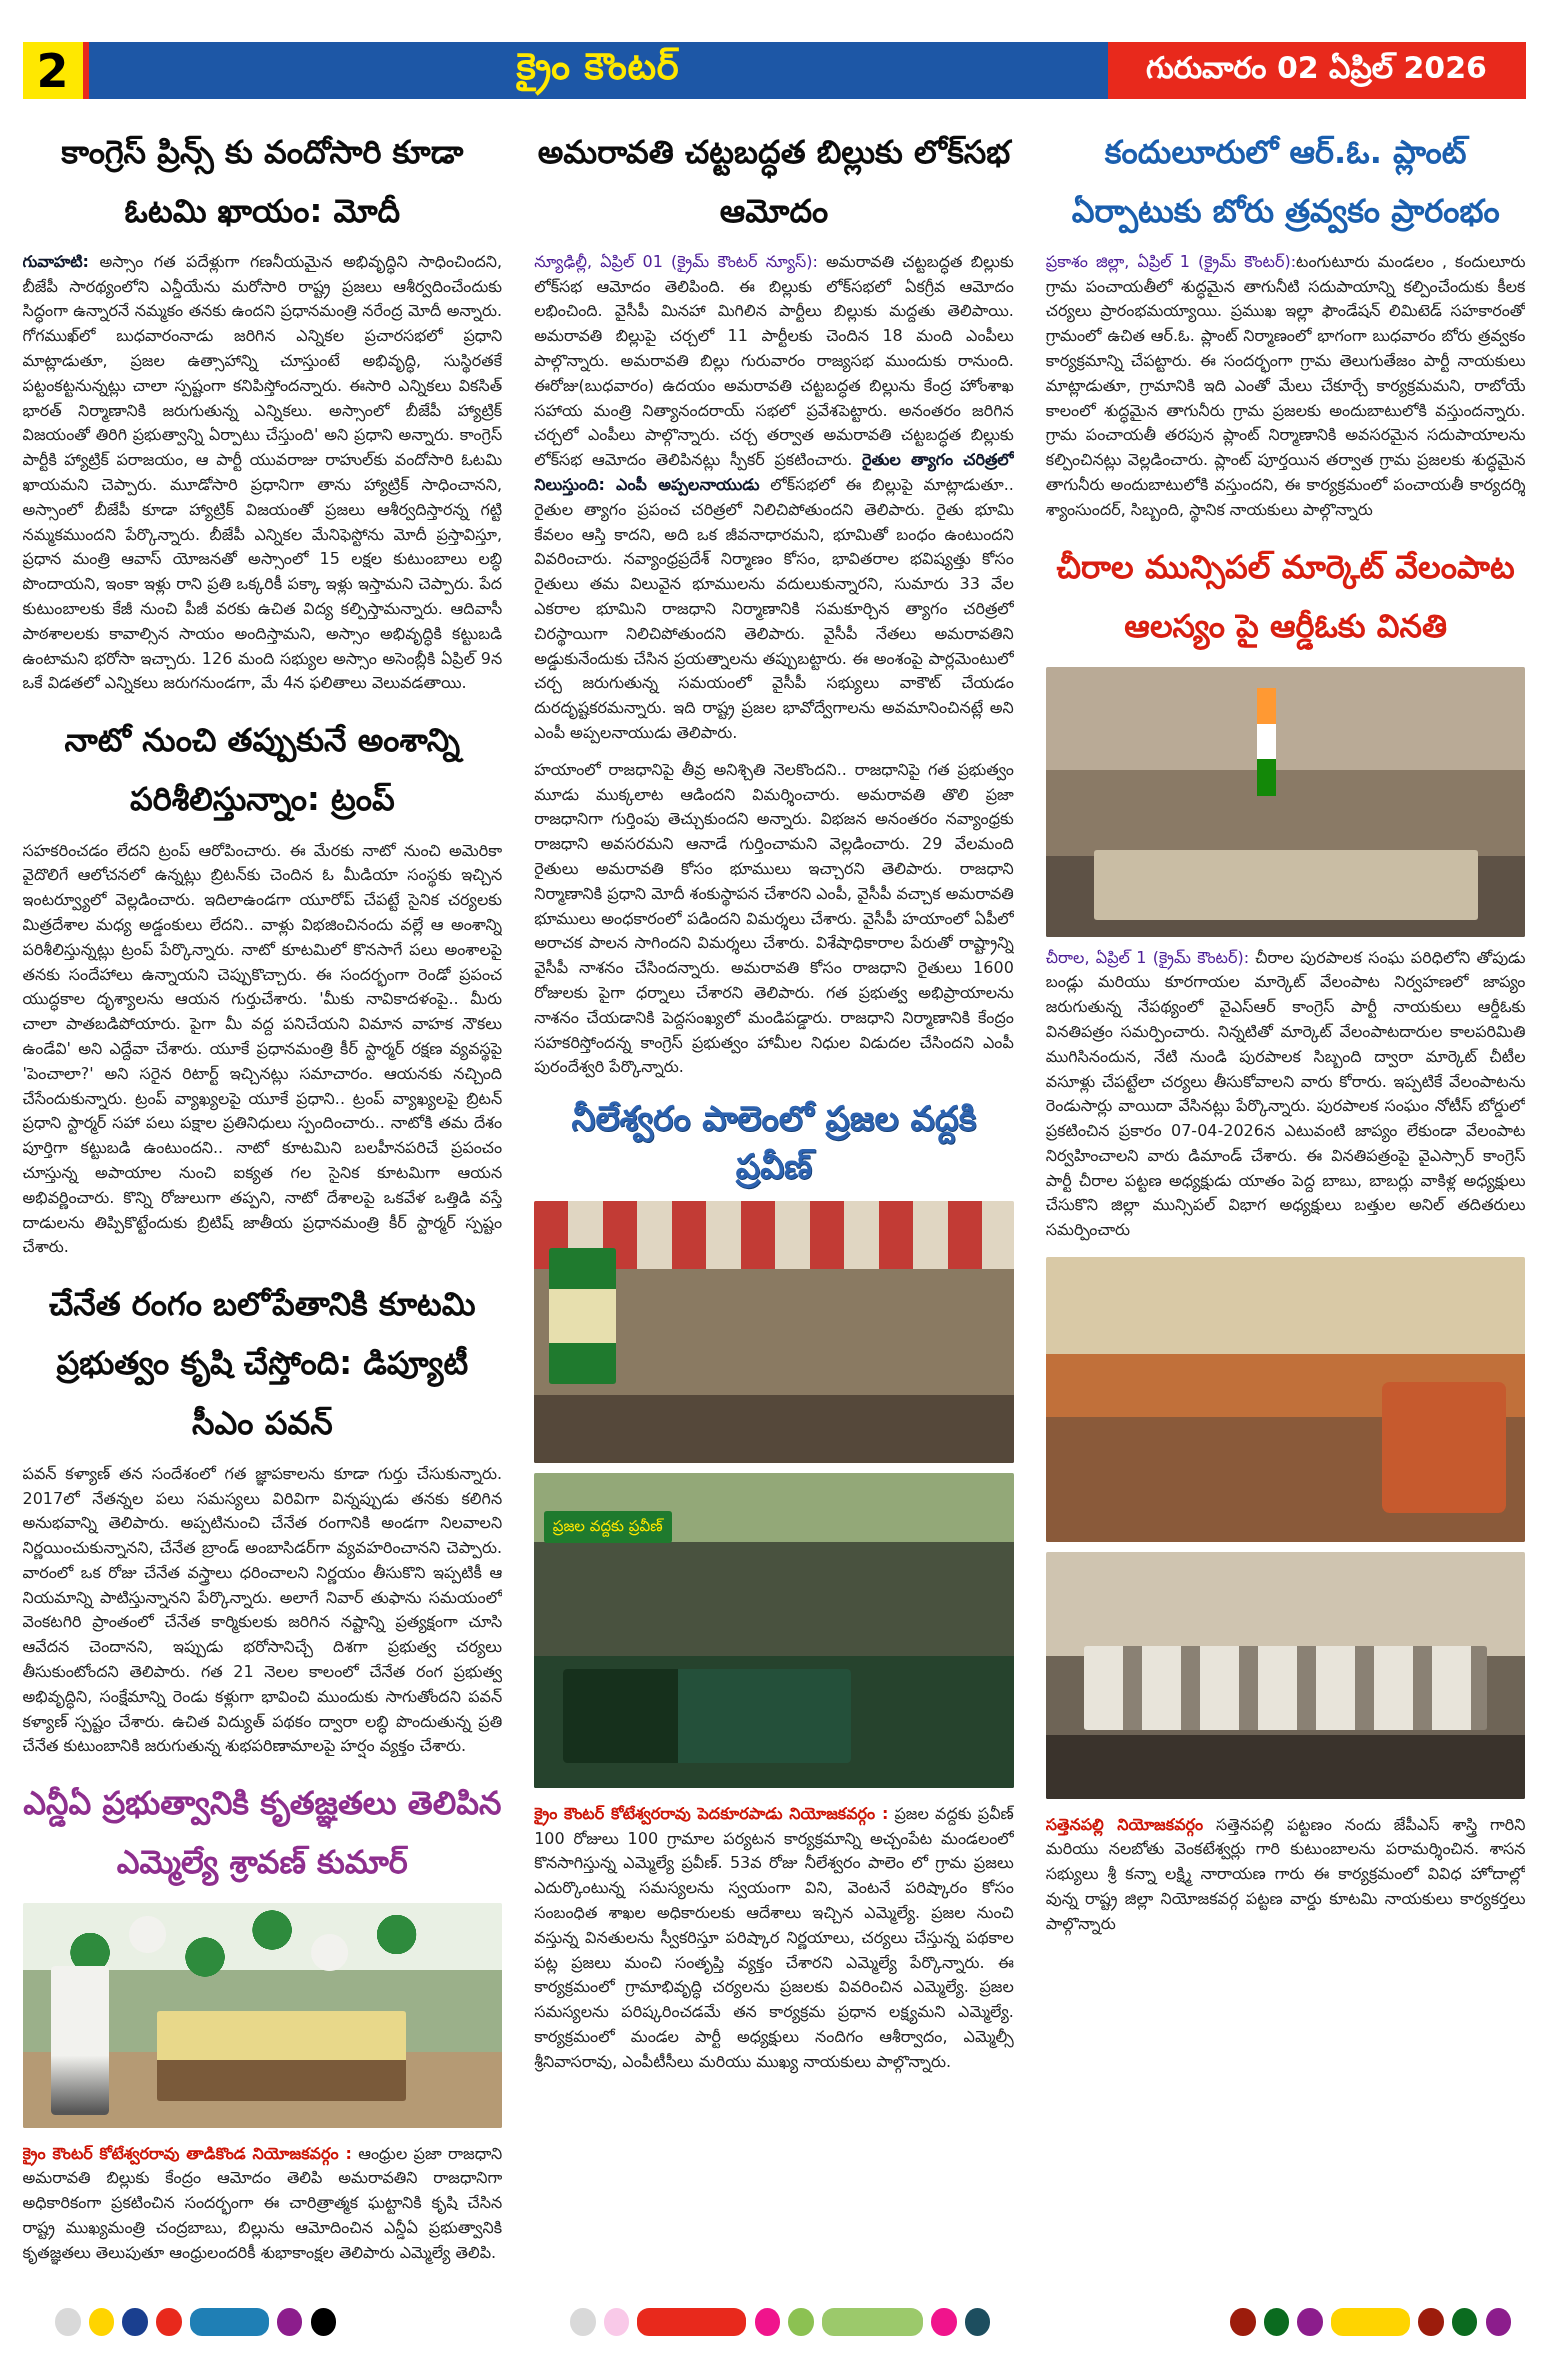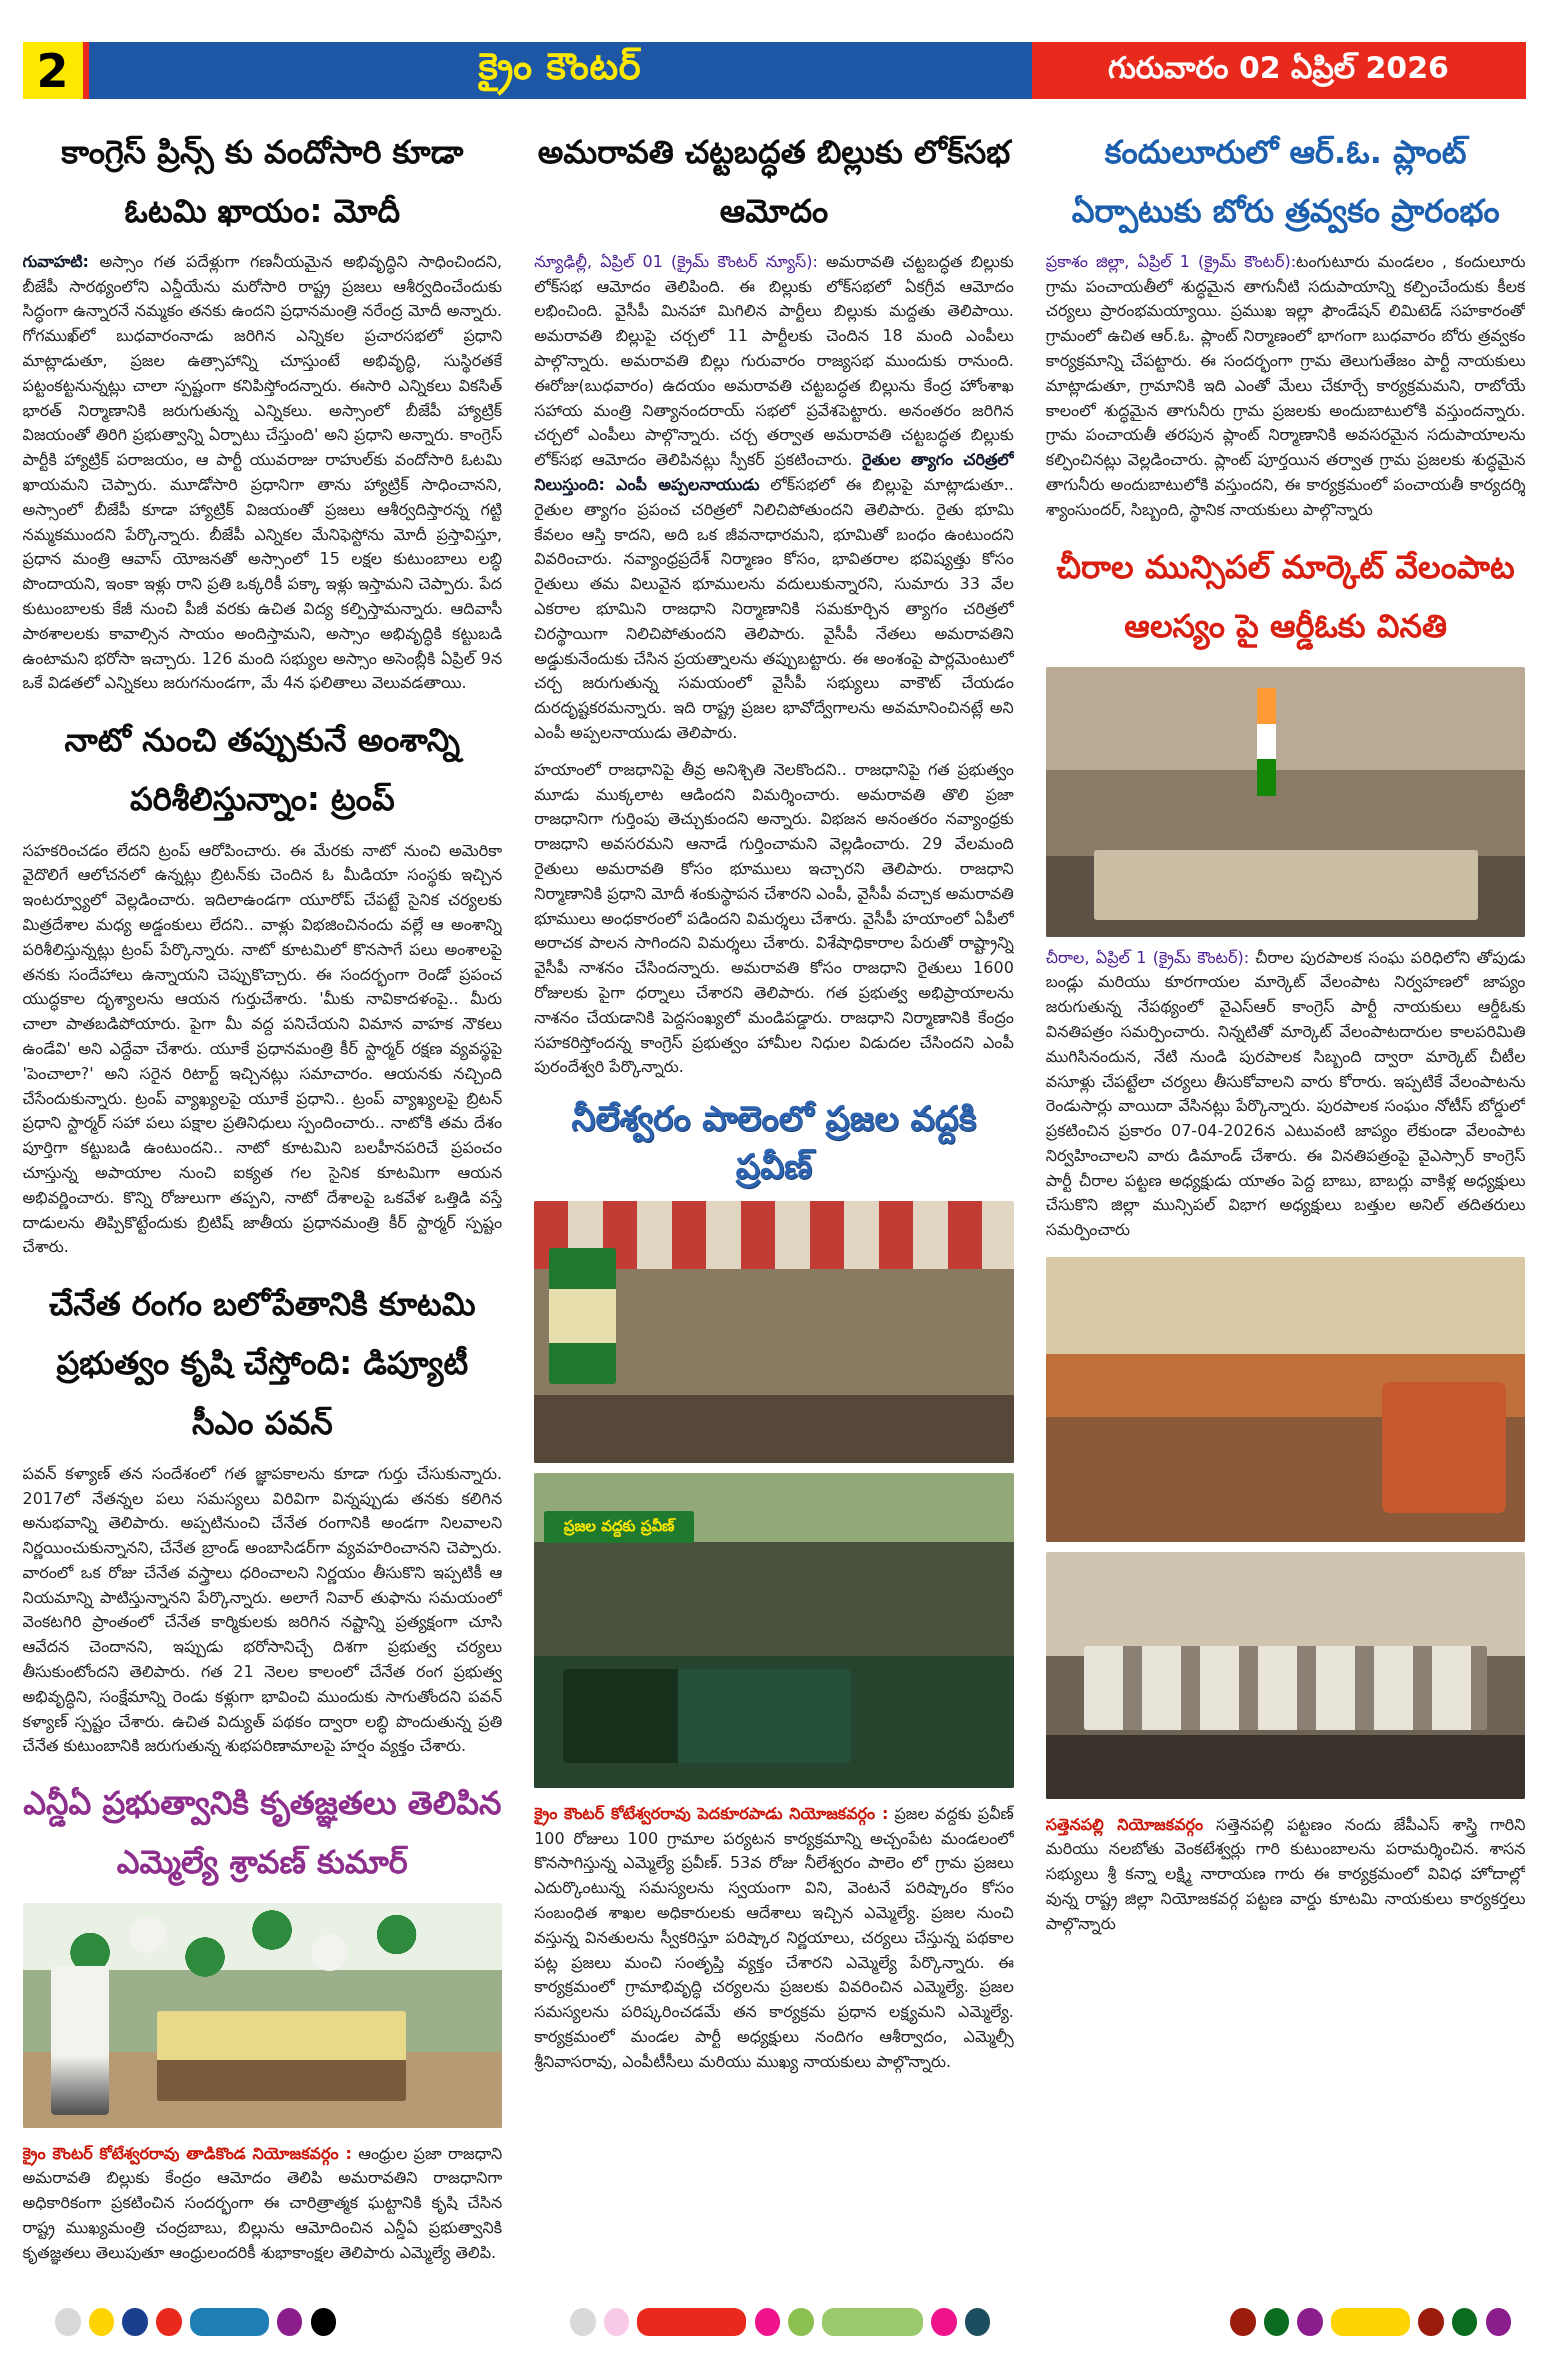--- a/index.html
+++ b/index.html
@@ -6,21 +6,21 @@
   .page{position:relative;width:1548px;height:2377px;background:#ffffff;
         font-family:"DejaVu Sans",sans-serif;color:#1a1a1a;overflow:hidden;}
 
   
   .header{position:absolute;top:42px;left:22.5px;right:22.5px;height:57px;display:flex;}
   .pagenum{width:60px;background:#ffe800;color:#000;font-size:46px;font-weight:bold;
            display:flex;align-items:center;justify-content:center;}
   .hdr-sep{width:6px;background:#e8291c;}
   .masthead{flex:1;background:#1d57a6;color:#ffe800;display:flex;align-items:center;
             justify-content:center;font-size:37px;font-weight:bold;letter-spacing:0.7px;}
-  .datebar{width:494px;background:#e8291c;color:#ffffff;display:flex;align-items:center;
+  .datebar{width:418px;background:#e8291c;color:#ffffff;display:flex;align-items:center;
            justify-content:center;font-size:30px;font-weight:bold;}
 
   
   .columns{position:absolute;top:118px;left:22.5px;right:22.5px;bottom:79px;
            display:grid;grid-template-columns:1fr 1fr 1fr;column-gap:32px;}
   .col{display:flex;flex-direction:column;overflow:hidden;}
 
   .headline{font-weight:bold;text-align:center;font-size:32px;line-height:1.85;
             margin:4.5px 0 7.5px 0;color:#0d0d0d;}
   .headline.blue{color:#1b5fae;}
@@ -47,22 +47,22 @@
   .ph-tent{height:262px;background:
       linear-gradient(180deg,rgba(0,0,0,0) 0 26%,#8a7a62 26% 74%,#55483a 74% 100%),
       repeating-linear-gradient(90deg,#c23b35 0 34px,#e0d6c2 34px 69px);}
   .ph-tent::before{content:"";position:absolute;left:3%;top:18%;width:14%;height:52%;
       background:linear-gradient(180deg,#1f7a2e 0 30%,#e7dfae 30% 70%,#1f7a2e 70% 100%);border-radius:3px;}
 
   .ph-table{height:315px;background:
       linear-gradient(180deg,#93a878 0 22%,#49523f 22% 58%,#26432d 58% 100%);}
   .ph-table::before{content:"";position:absolute;left:6%;bottom:8%;width:60%;height:30%;
       background:linear-gradient(90deg,#16301c 0 40%,#24503a 40% 100%);border-radius:4.5px;}
-  .ph-banner{position:absolute;left:2%;top:12%;background:#1f7a2e;color:#ffe800;font-weight:bold;
-      font-size:15px;padding:6px 20px;border-radius:3px;max-width:30%;line-height:1.3;}
+  .ph-banner{position:absolute;left:2%;top:12%;background:#1f7a2e;color:#ffe800;font-weight:normal;
+      font-size:15px;padding:6px 9px;border-radius:3px;max-width:30%;line-height:1.3;}
 
   .ph-office{height:270px;background:
       linear-gradient(180deg,#b9aa96 0 38%,#8a7a66 38% 70%,#5e5246 70% 100%);}
   .ph-office::before{content:"";position:absolute;left:44%;top:8%;width:4%;height:40%;
       background:linear-gradient(180deg,#ff9933 0 33%,#ffffff 33% 66%,#138808 66% 100%);}
   .ph-office::after{content:"";position:absolute;left:10%;bottom:6%;width:80%;height:26%;
       background:#c9bda4;border-radius:3px;}
 
   .ph-room{height:285px;background:
       linear-gradient(180deg,#d9c9a6 0 34%,#c1703a 34% 56%,#8a5a3a 56% 100%);}

